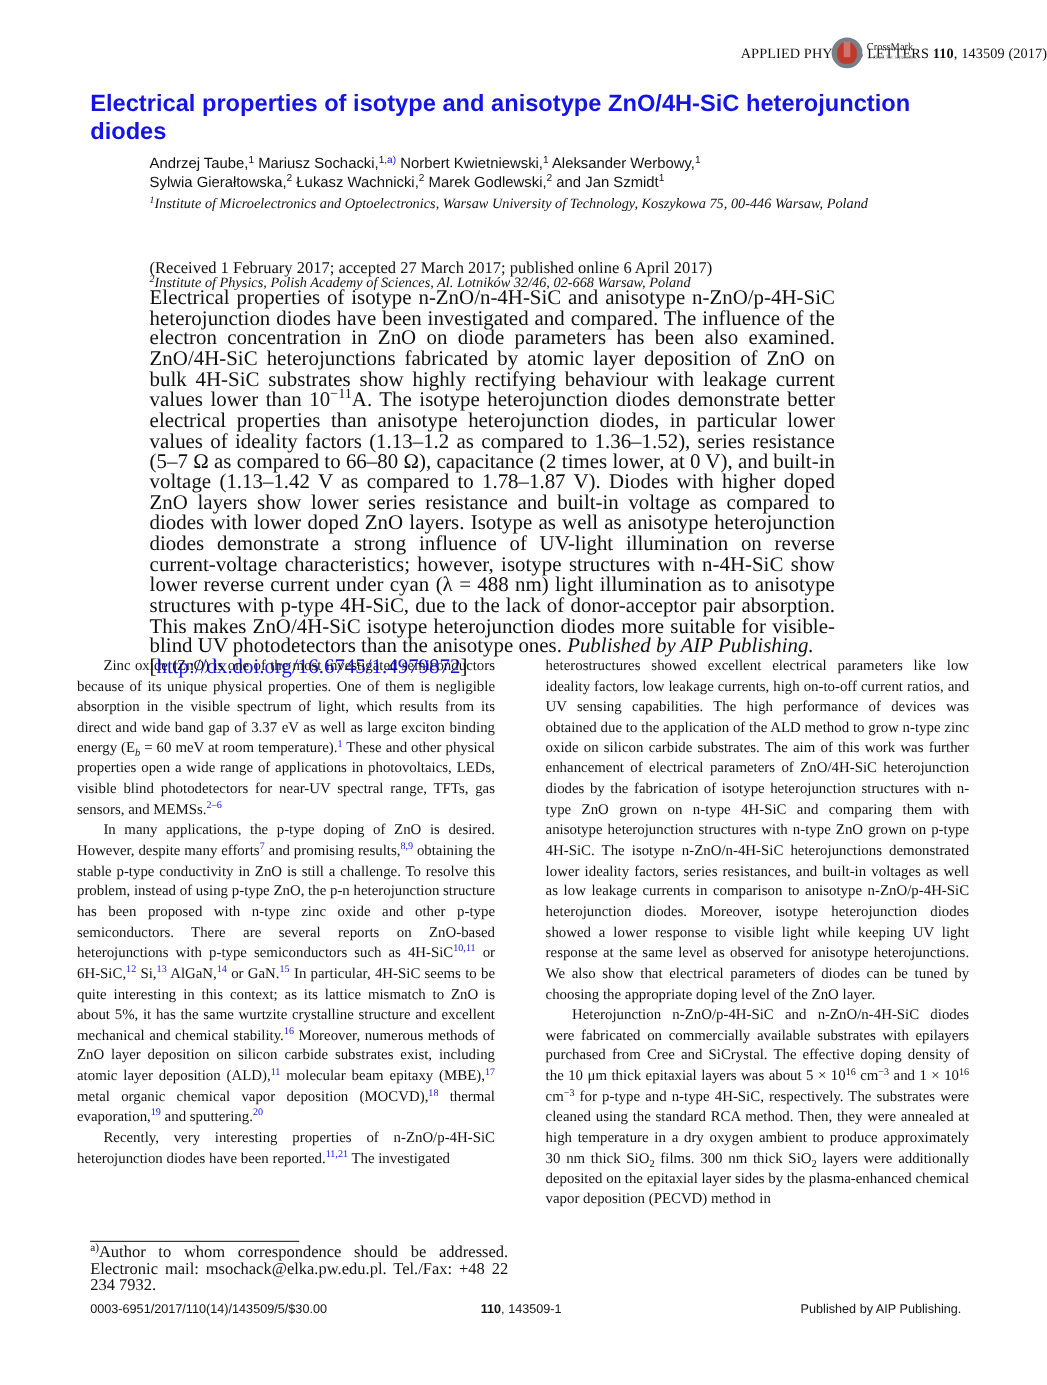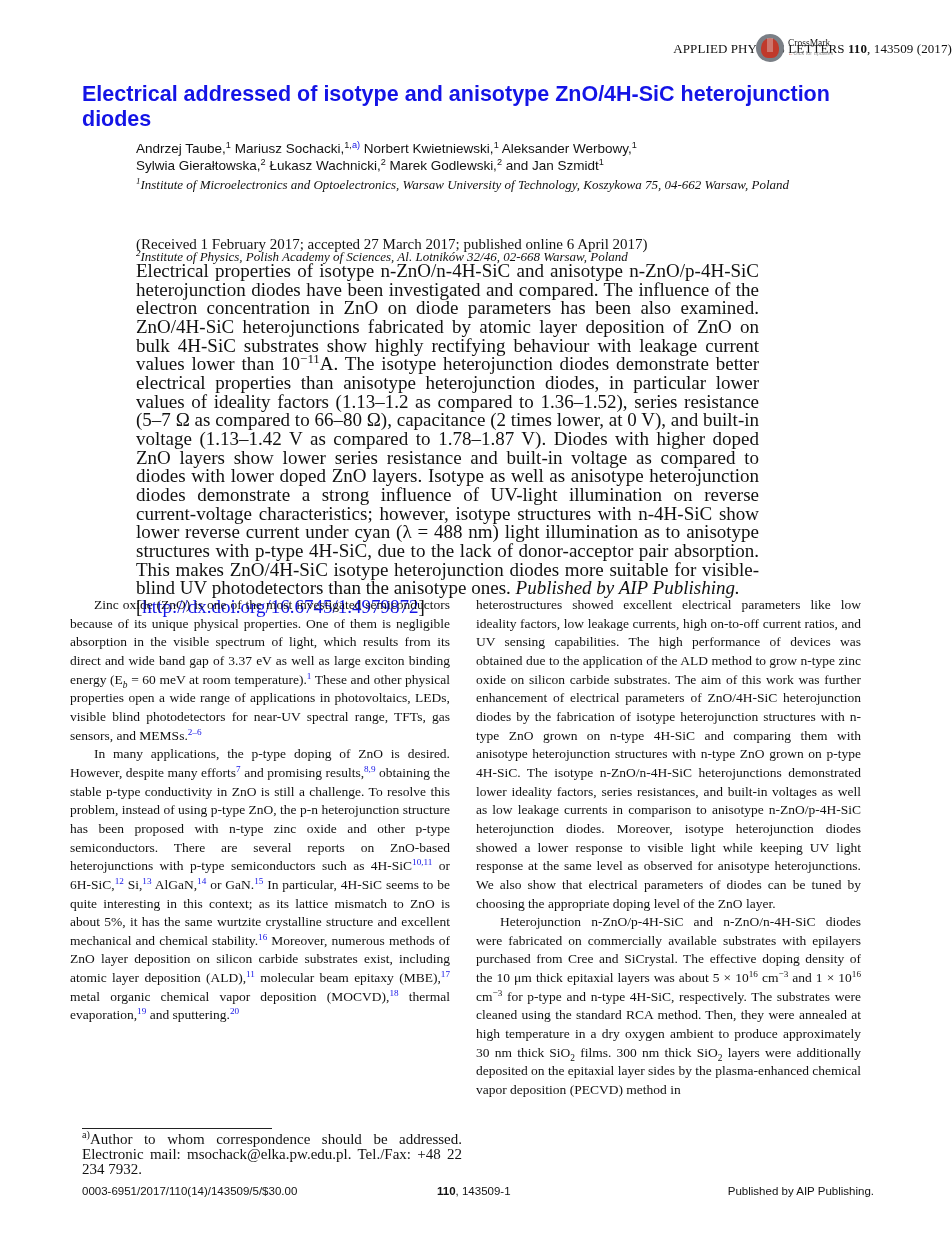--- a/index.html
+++ b/index.html
@@ -19,21 +19,21 @@
   sup { font-size:0.68em; line-height:0; vertical-align:0.55em; }
   .sup-link { color:#1414e6; }
   .affil { left:136px; width:700px; font-style:italic; font-size:13px; line-height:16px; }
   .affil1 { top:177px; }
   .affil2 { top:208px;margin-top:41px; }
   .received { left:136px; top:236px; font-size:15px; }
   .abstract { left:136px; top:262px; width:623px; font-size:19px; line-height:18.65px; text-align:justify; hyphens:manual; }
   .abstract .doi { color:#1414e6; }
   .col { font-size:13.5px; line-height:18.65px; text-align:justify; }
   .col-left { left:70px; top:596px; width:380px; }
-  .col-right { left:476px; top:596px; width:385px; }
+  .col-right { left:496px; top:596px; width:385px; }
   .col p { margin:0; text-indent:24px; }
   .col p.noindent { text-indent:0; }
   .footnote-rule { left:82px; top:1128px; width:190px; height:1px; background:#222; }
   .footnote { left:82px; top:1132px; width:380px; font-size:15px; line-height:15px; text-align:justify; }
   .footer { top:1185px; font-family:"Liberation Sans", sans-serif; font-size:11.5px; }
   .footer-left { left:82px; }
   .footer-center { left:437px; }
   .footer-right { right:78px; }
   .link { color:#1414e6; }
 </style>
@@ -47,37 +47,38 @@
 
 <div class="abs crossmark">
   <div class="cm-circle">
     <div class="cm-inner"></div>
     <div class="cm-ribbon"></div>
   </div>
   <div class="cm-text">CrossMark</div>
   <div class="cm-sub"><span class="arrow">←</span><span>click for updates</span></div>
 </div>
 
-<div class="abs title">Electrical addressed of isotype and anisotype ZnO/4H-SiC heterojunction diodes</div>
+<div class="abs title">Electrical properties of isotype and anisotype ZnO/4H-SiC heterojunction diodes</div>
 
 <div class="abs authors" id="authors"><span>Andrzej Taube,</span><sup>1</sup> <span>Mariusz Sochacki,</span><sup>1,</sup><sup class="sup-link">a)</sup> <span>Norbert Kwietniewski,</span><sup>1</sup> <span>Aleksander Werbowy,</span><sup>1</sup><br><span>Sylwia Gierałtowska,</span><sup>2</sup> <span>Łukasz Wachnicki,</span><sup>2</sup> <span>Marek Godlewski,</span><sup>2</sup> <span>and Jan Szmidt</span><sup>1</sup> </div>
 
-<div class="abs affil affil1"><sup>1</sup><span>Institute of Microelectronics and Optoelectronics, Warsaw University of Technology, Koszykowa 75, 04-662 Warsaw, Poland</span></div>
+<div class="abs affil affil1"><sup>1</sup><span>Institute of Microelectronics and Optoelectronics, Warsaw University of Technology, Koszykowa 75, 00-446 Warsaw, Poland</span></div>
 <div class="abs affil affil2"><sup>2</sup><span>Institute of Physics, Polish Academy of Sciences, Al. Lotników 32/46, 02-668 Warsaw, Poland</span></div>
 
 <div class="abs received">(Received 1 February 2017; accepted 27 March 2017; published online 6 April 2017)</div>
 
 <div class="abs abstract">
   <span>Electrical properties of isotype n-ZnO/n-4H-SiC and anisotype n-ZnO/p-4H-SiC heterojunction diodes have been investigated and compared. The influence of the electron concentration in ZnO on diode parameters has been also examined. ZnO/4H-SiC heterojunctions fabricated by atomic layer deposition of ZnO on bulk 4H-SiC substrates show highly rectifying behaviour with leakage current values lower than 10</span><sup>−11</sup><span>A. The isotype heterojunction diodes demonstrate better electrical properties than anisotype heterojunction diodes, in particular lower values of ideality factors (1.13–1.2 as compared to 1.36–1.52), series resistance (5–7 Ω as compared to 66–80 Ω), capaci­tance (2 times lower, at 0 V), and built-in voltage (1.13–1.42 V as compared to 1.78–1.87 V). Diodes with higher doped ZnO layers show lower series resistance and built-in voltage as com­pared to diodes with lower doped ZnO layers. Isotype as well as anisotype heterojunction diodes demonstrate a strong influence of UV-light illumination on reverse current-voltage characteristics; however, isotype structures with n-4H-SiC show lower reverse current under cyan (λ = 488 nm) light illumination as to anisotype structures with p-type 4H-SiC, due to the lack of donor-acceptor pair absorption. This makes ZnO/4H-SiC isotype heterojunction diodes more suitable for visible-blind UV photodetectors than the anisotype ones. </span><i>Published by AIP Publishing.</i>
   <br><span>[</span><span class="doi">http://dx.doi.org/16.6745/1.4979872</span><span>]</span>
 </div>
 
 <div class="abs col col-left" id="col-left">
     <p><span>Zinc oxide (ZnO) is one of the most investigated semi­conductors because of its unique physical properties. One of them is negligible absorption in the visible spectrum of light, which results from its direct and wide band gap of 3.37 eV as well as large exciton binding energy (E</span><sub style="font-size: 0.7em; line-height: 0; font-style: italic;">b</sub><span> = 60 meV at room temperature).</span><sup class="link">1</sup><span> These and other physical properties open a wide range of applications in photovoltaics, LEDs, visible blind photodetectors for near-UV spectral range, TFTs, gas sensors, and MEMSs.</span><sup class="link">2–6</sup></p>
     <p><span>In many applications, the p-type doping of ZnO is desired. However, despite many efforts</span><sup class="link">7</sup><span> and promising results,</span><sup class="link">8,9</sup><span> obtaining the stable p-type conductivity in ZnO is still a chal­lenge. To resolve this problem, instead of using p-type ZnO, the p-n heterojunction structure has been proposed with n-type zinc oxide and other p-type semiconductors. There are several reports on ZnO-based heterojunctions with p-type semiconduc­tors such as 4H-SiC</span><sup class="link">10,11</sup><span> or 6H-SiC,</span><sup class="link">12</sup><span> Si,</span><sup class="link">13</sup><span> AlGaN,</span><sup class="link">14</sup><span> or GaN.</span><sup class="link">15</sup><span> In particular, 4H-SiC seems to be quite interesting in this context; as its lattice mismatch to ZnO is about 5%, it has the same wurtzite crystalline structure and excellent mechani­cal and chemical stability.</span><sup class="link">16</sup><span> Moreover, numerous methods of ZnO layer deposition on silicon carbide substrates exist, including atomic layer deposition (ALD),</span><sup class="link">11</sup><span> molecular beam epitaxy (MBE),</span><sup class="link">17</sup><span> metal organic chemical vapor deposition (MOCVD),</span><sup class="link">18</sup><span> thermal evaporation,</span><sup class="link">19</sup><span> and sputtering.</span><sup class="link">20</sup></p>
+    <p><span>Recently, very interesting properties of n-ZnO/p-4H-SiC heterojunction diodes have been reported.</span><sup class="link">11,21</sup><span> The investigated</span></p>
   </div>
 <div class="abs col col-right" id="col-right">
     <p class="noindent"><span>heterostructures showed excellent electrical parameters like low ideality factors, low leakage currents, high on-to-off cur­rent ratios, and UV sensing capabilities. The high performance of devices was obtained due to the application of the ALD method to grow n-type zinc oxide on silicon carbide substrates. The aim of this work was further enhancement of electrical parameters of ZnO/4H-SiC heterojunction diodes by the fabri­cation of isotype heterojunction structures with n-type ZnO grown on n-type 4H-SiC and comparing them with anisotype heterojunction structures with n-type ZnO grown on p-type 4H-SiC. The isotype n-ZnO/n-4H-SiC heterojunctions demon­strated lower ideality factors, series resistances, and built-in voltages as well as low leakage currents in comparison to ani­sotype n-ZnO/p-4H-SiC heterojunction diodes. Moreover, iso­type heterojunction diodes showed a lower response to visible light while keeping UV light response at the same level as observed for anisotype heterojunctions. We also show that electrical parameters of diodes can be tuned by choosing the appropriate doping level of the ZnO layer.</span></p>
     <p><span>Heterojunction n-ZnO/p-4H-SiC and n-ZnO/n-4H-SiC diodes were fabricated on commercially available substrates with epilayers purchased from Cree and SiCrystal. The effec­tive doping density of the 10 μm thick epitaxial layers was about 5 × 10</span><sup>16</sup><span> cm</span><sup>−3</sup><span> and 1 × 10</span><sup>16</sup><span> cm</span><sup>−3</sup><span> for p-type and n-type 4H-SiC, respectively. The substrates were cleaned using the standard RCA method. Then, they were annealed at high tem­perature in a dry oxygen ambient to produce approximately 30 nm thick SiO</span><sub style="font-size: 0.7em; line-height: 0;">2</sub><span> films. 300 nm thick SiO</span><sub style="font-size: 0.7em; line-height: 0;">2</sub><span> layers were addi­tionally deposited on the epitaxial layer sides by the plasma-enhanced chemical vapor deposition (PECVD) method in</span></p>
   </div>
 
 <div class="abs footnote-rule"></div>
 <div class="abs footnote"><sup>a)</sup><span>Author to whom correspondence should be addressed. Electronic mail: msochack@elka.pw.edu.pl. Tel./Fax: +48 22 234 7932.</span></div>
 
 <div class="abs footer footer-left">0003-6951/2017/110(14)/143509/5/$30.00</div>

